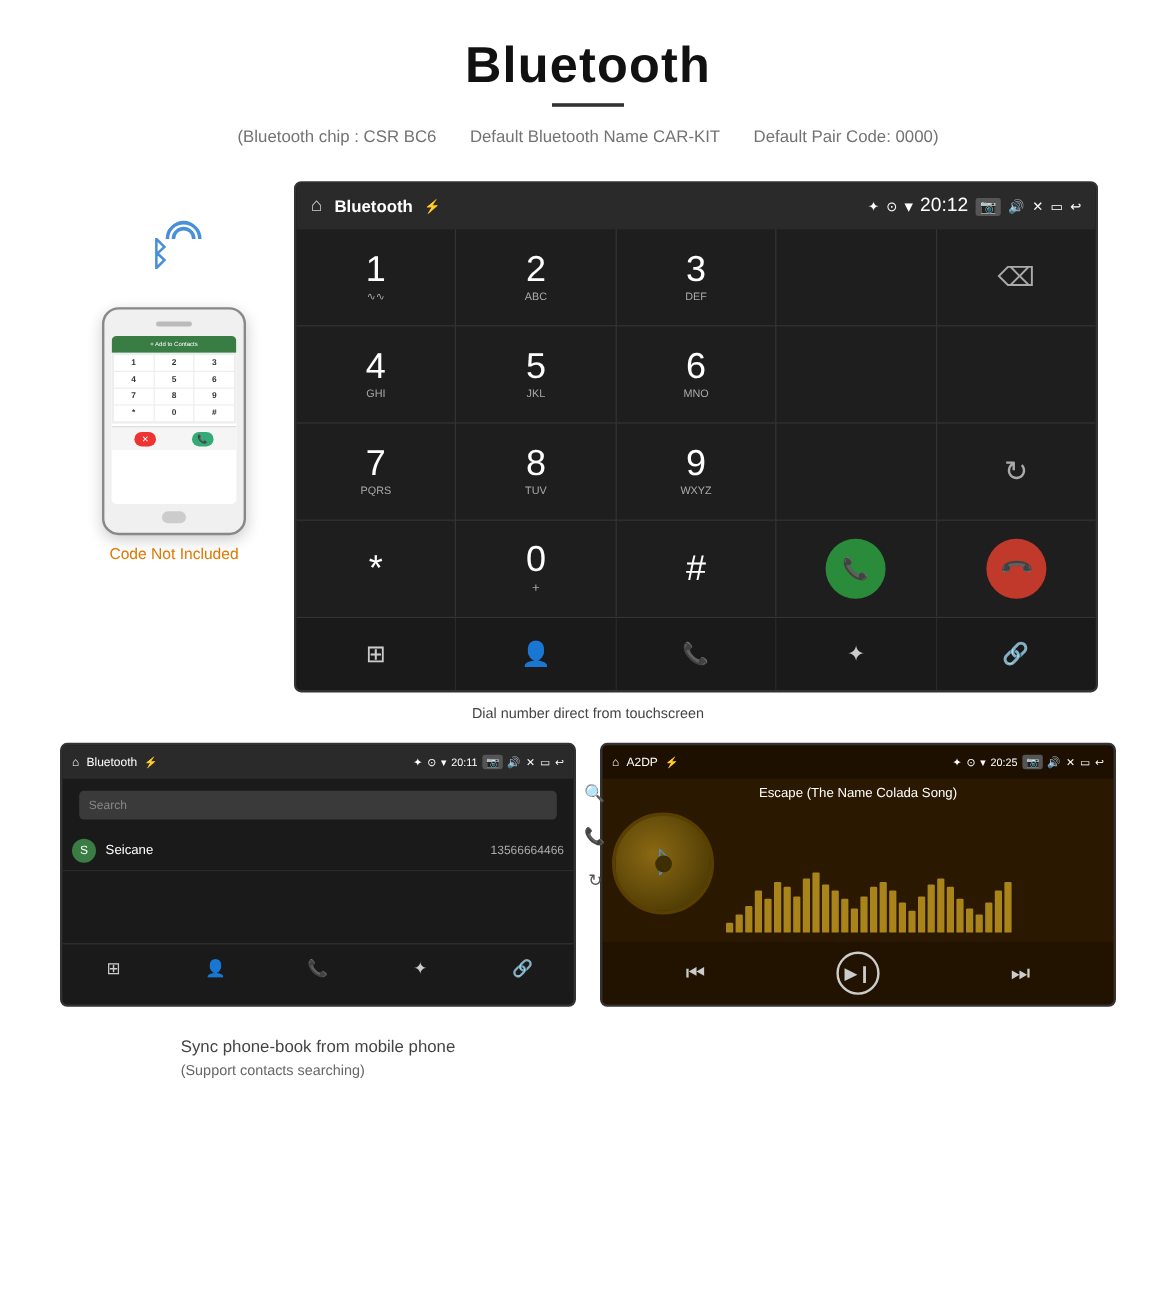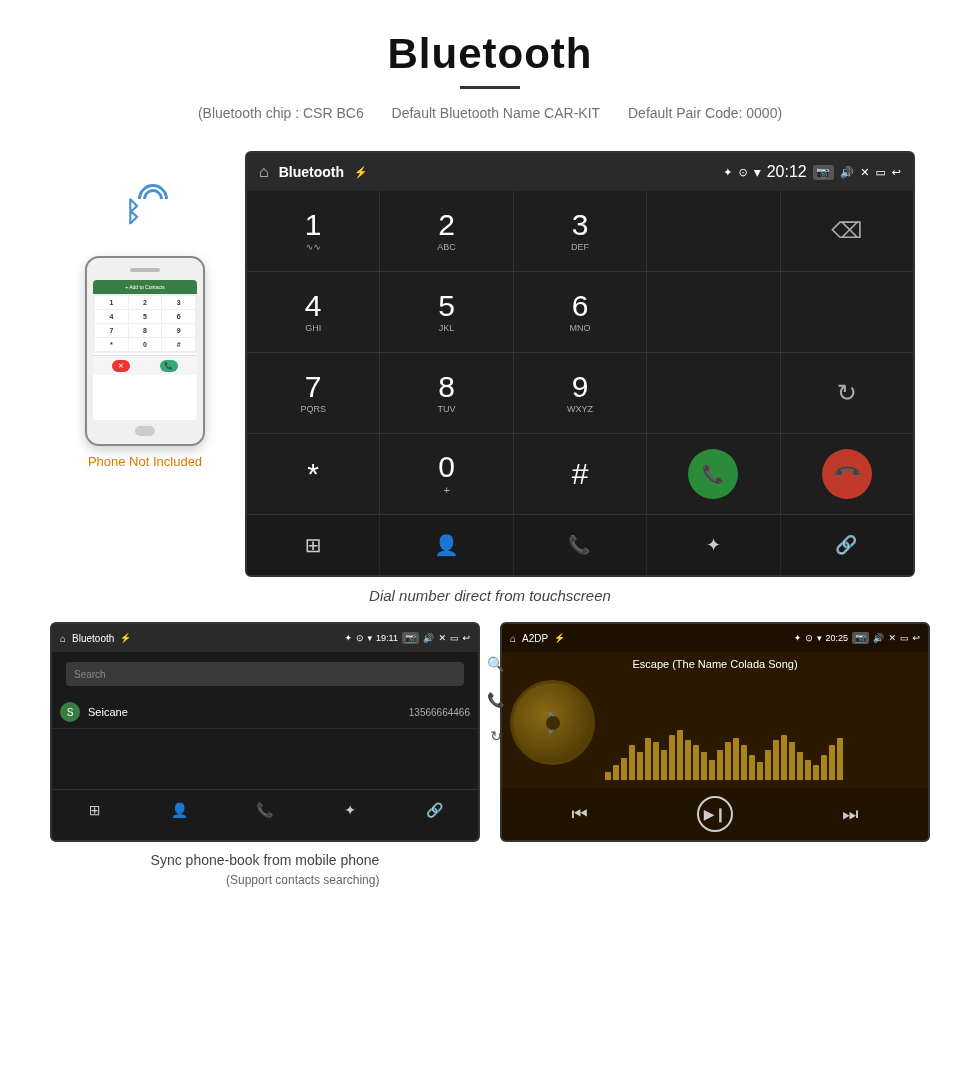--- a/index.html
+++ b/index.html
@@ -268,24 +268,23 @@
       justify-content: center;
       cursor: pointer;
       color: #ccc;
       font-size: 20px;
       border-right: 1px solid #2a2a2a;
     }
     .toolbar-btn:last-child { border-right: none; }
 
     .caption-main {
       text-align: center;
-      font-size: 15px;
+      font-size: 12px;
       color: #444;
       margin: 8px 0 18px;
-      font-style: italic;
     }
 
     
     .bottom-panels {
       display: flex;
       gap: 0;
       padding: 0 40px;
       margin-bottom: 20px;
     }
     .panel {
@@ -437,24 +436,24 @@
       align-items: center;
       justify-content: center;
     }
     .music-ctrl-btn.play {
       border: 2px solid #ccc;
       border-radius: 50%;
       font-size: 14px;
     }
 
     .panel-caption {
-      text-align: right;
+      text-align: left;
       color: #444;
       font-size: 14px;
-      margin-top: 8px;
+      margin-top: 23px;
       line-height: 1.5;
     }
     .panel-caption-sub {
       color: #666;
       font-size: 12px;
     }
 
     
     .contacts-wrapper {
       position: relative;
@@ -522,21 +521,21 @@
           <div class="phone-key">0</div>
           <div class="phone-key">#</div>
         </div>
         <div class="phone-bottom-bar">
           <div class="phone-btn red">✕</div>
           <div class="phone-btn green">📞</div>
         </div>
       </div>
       <div class="phone-home-btn"></div>
     </div>
-    <div class="phone-not-included">Phone Not Included</div>
+    <div class="phone-not-included">Code Not Included</div>
   </div>
 
   <div class="android-screen">
 
     <div class="android-topbar">
       <div class="topbar-left">
         <span class="home-icon">⌂</span>
         <span style="font-size:14px; font-weight:600;">Bluetooth</span>
         <span style="font-size:11px; color:#aaa;">⚡</span>
       </div>
@@ -657,21 +656,21 @@
         <div class="contacts-topbar">
           <div style="display:flex;align-items:center;gap:6px;">
             <span>⌂</span>
             <span>Bluetooth</span>
             <span style="font-size:9px;color:#aaa;">⚡</span>
           </div>
           <div style="display:flex;align-items:center;gap:4px;font-size:9px;">
             <span>✦</span>
             <span>⊙</span>
             <span>▾</span>
-            <span>19:11</span>
+            <span>20:11</span>
             <span style="background:#555;padding:1px 3px;border-radius:2px;">📷</span>
             <span>🔊</span>
             <span>✕</span>
             <span>▭</span>
             <span>↩</span>
           </div>
         </div>
 
         <div style="display:flex;align-items:center;padding:4px 6px;">
           <div class="contacts-search" style="flex:1;">

